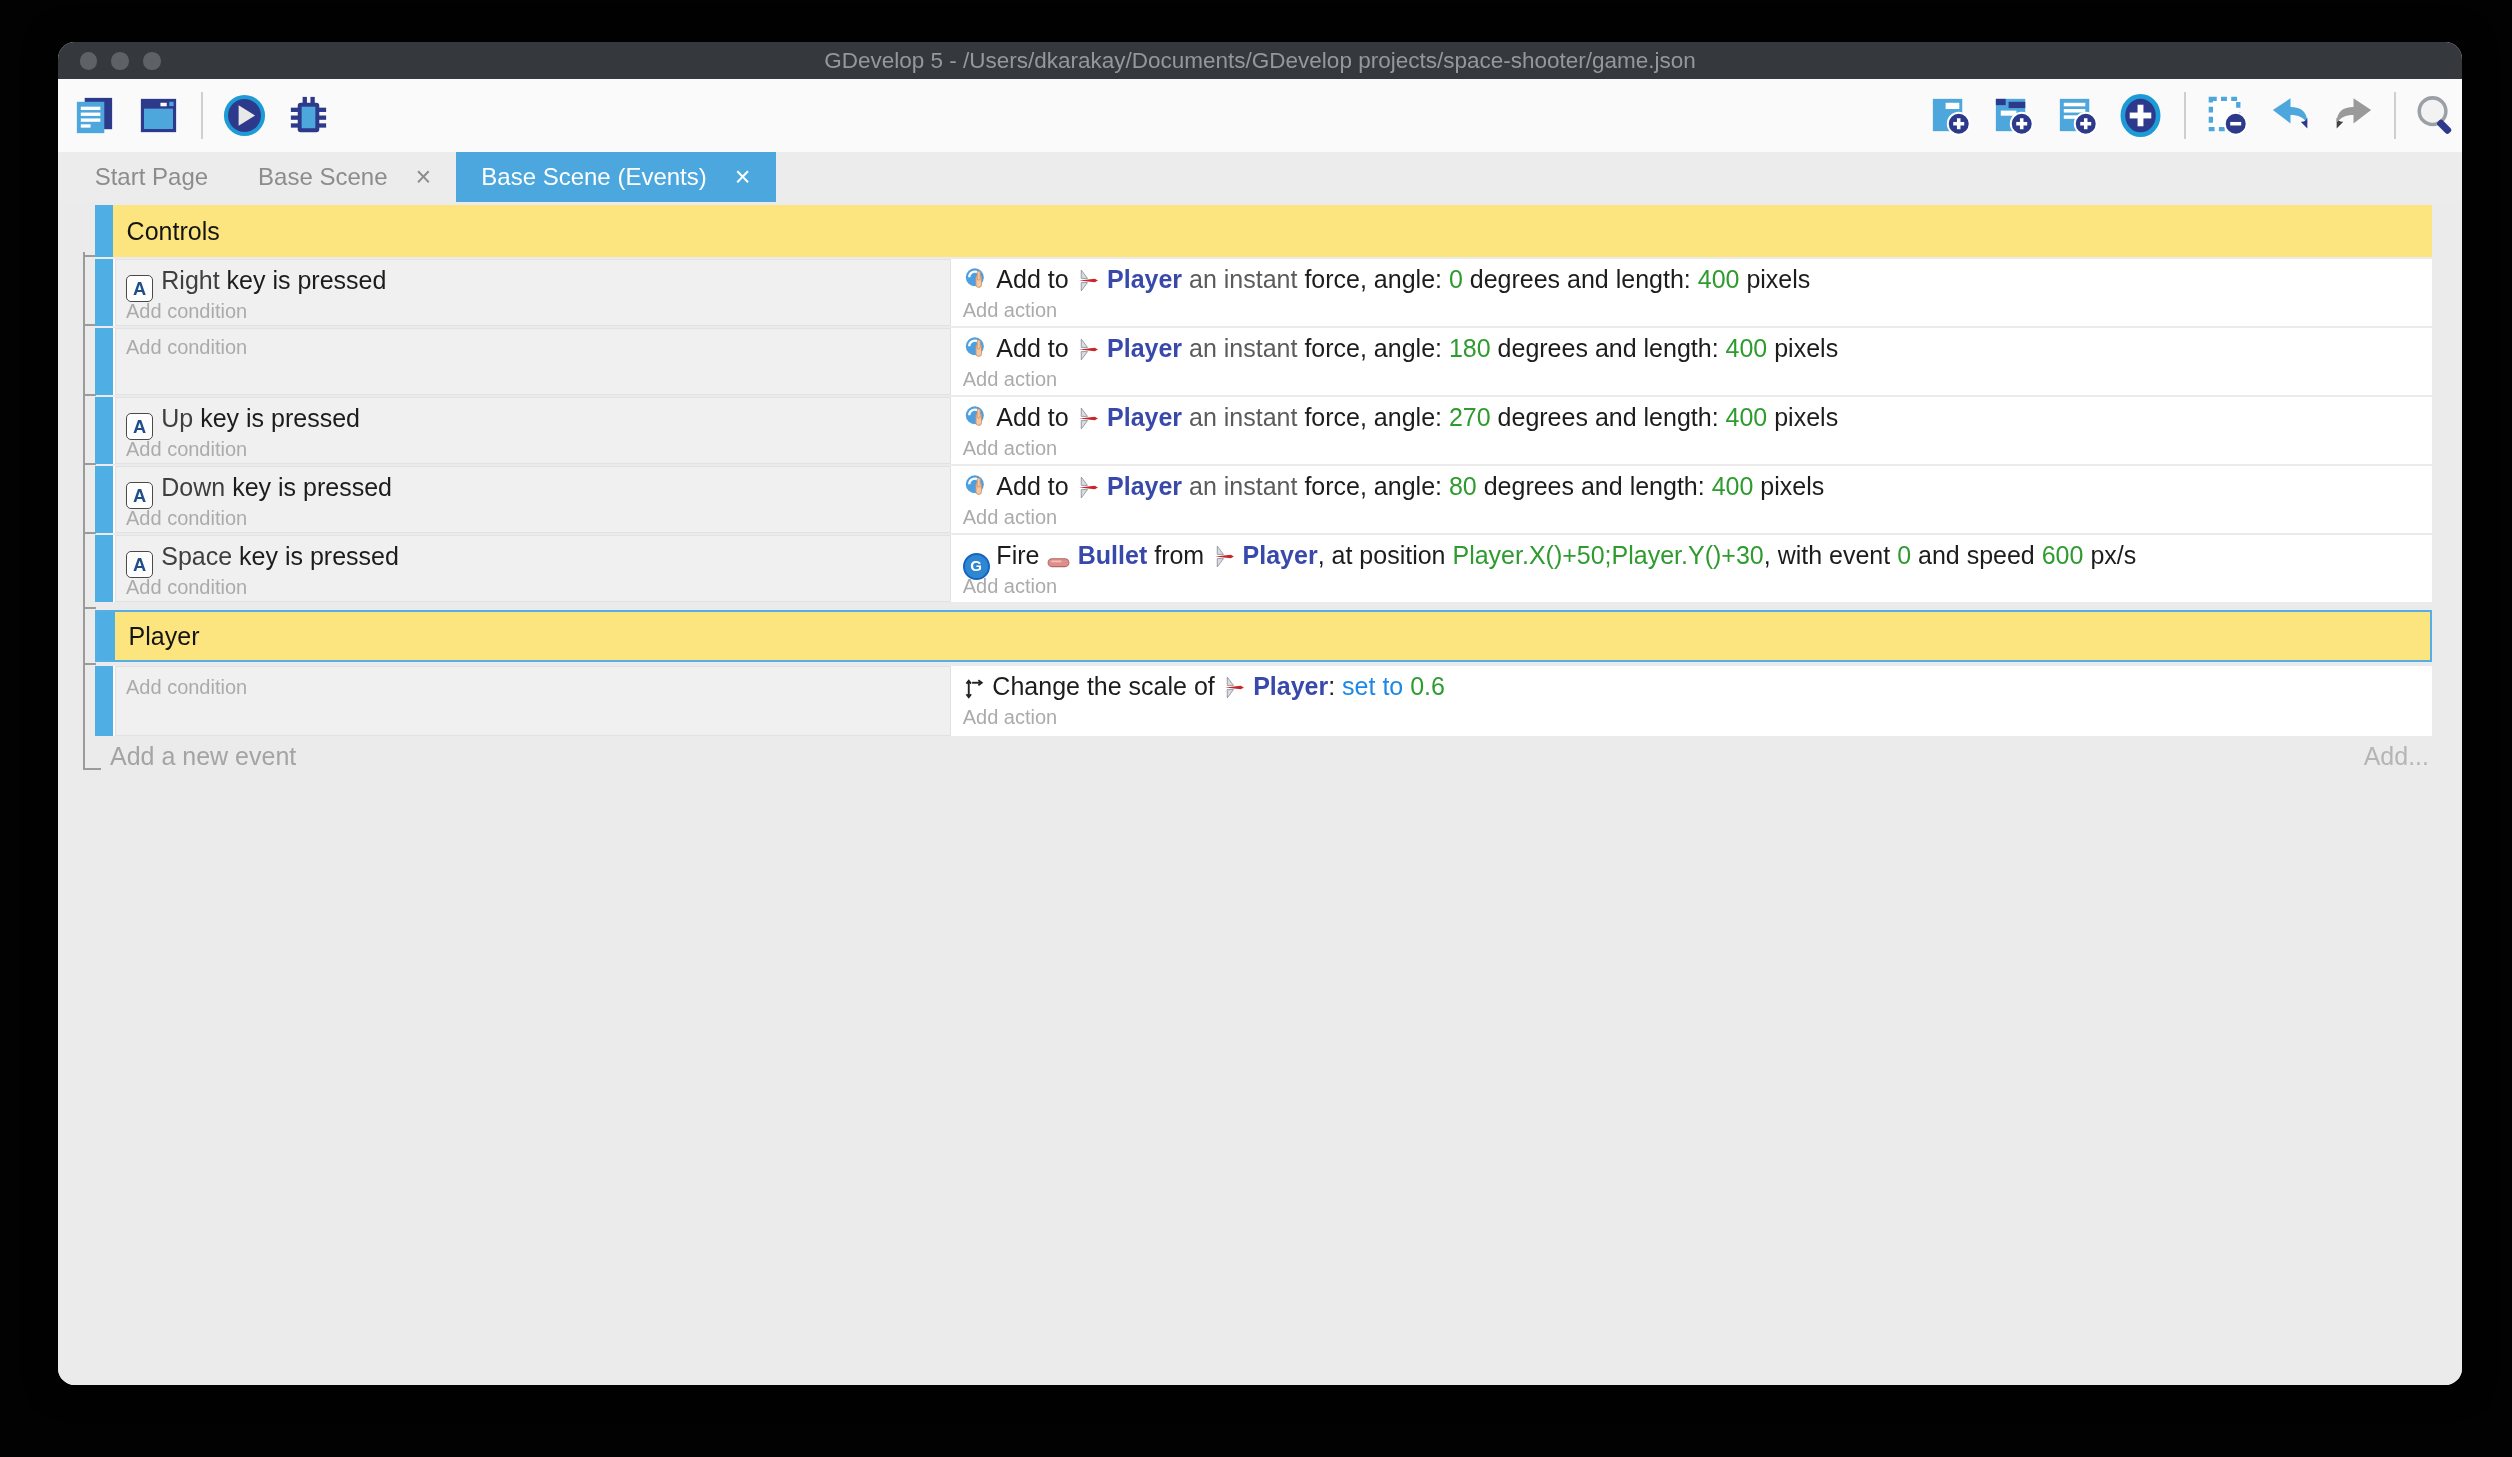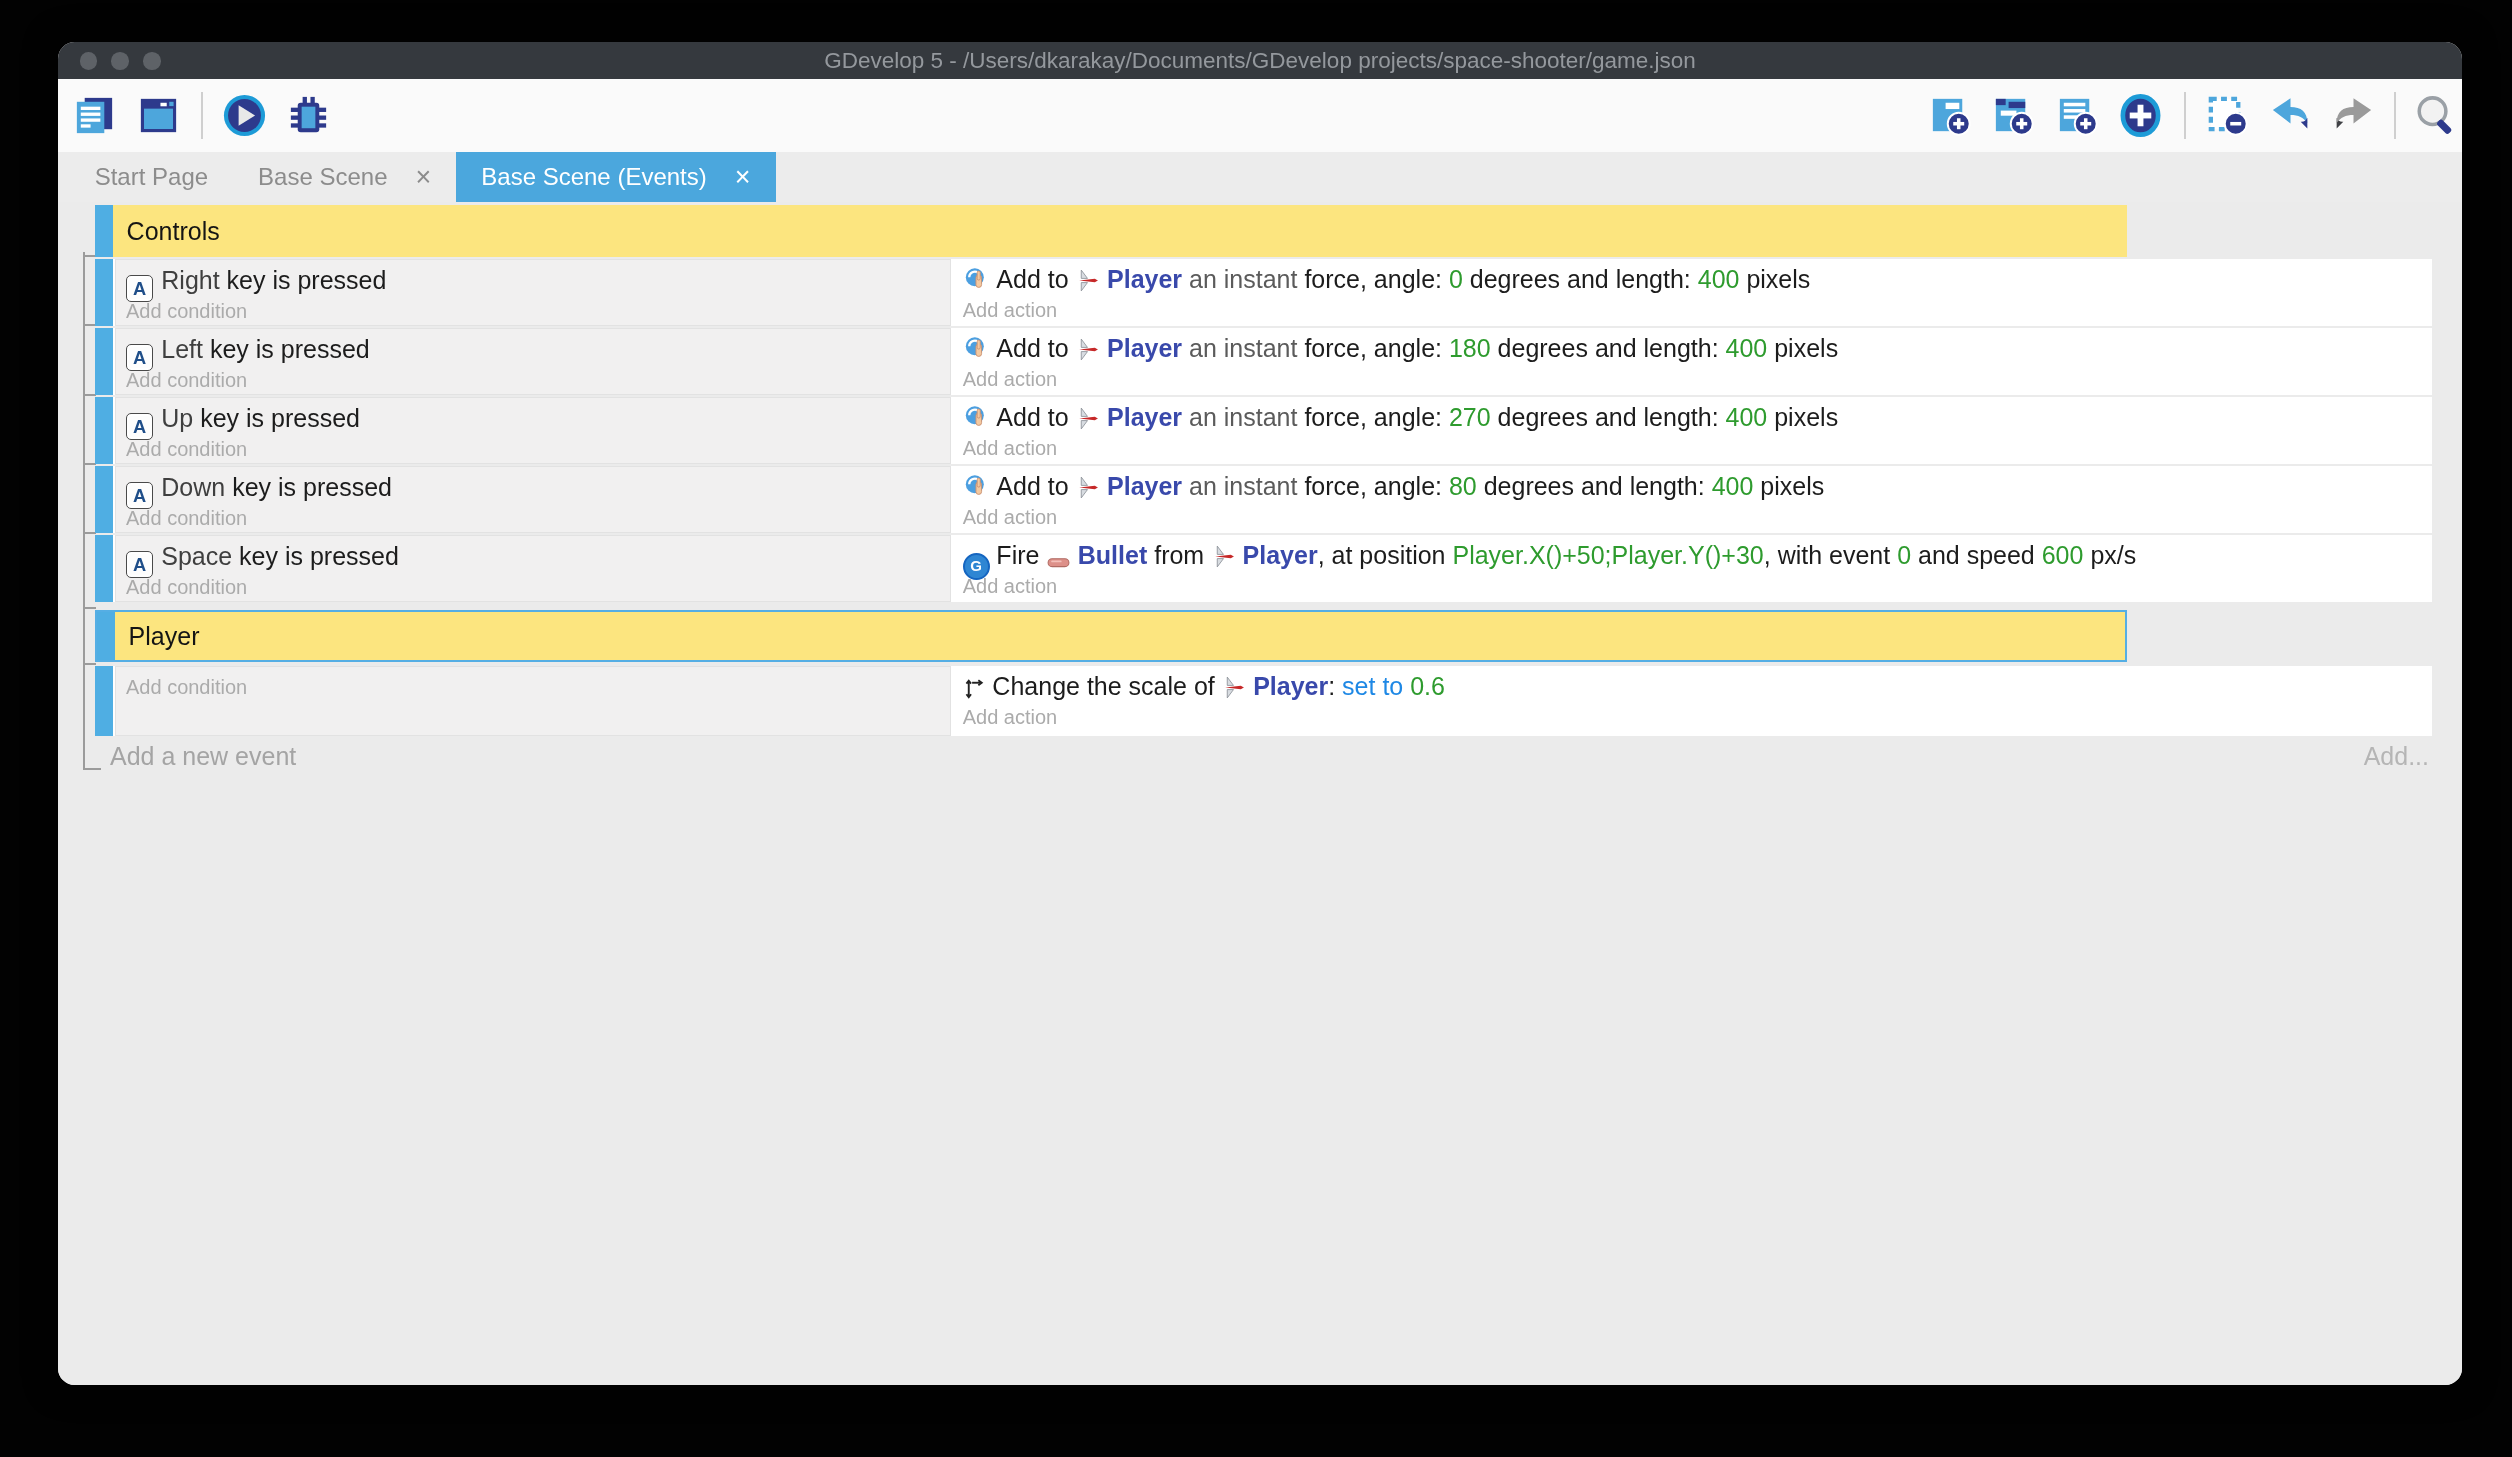--- a/index.html
+++ b/index.html
@@ -20,21 +20,21 @@
   
   .tabbar{position:absolute;left:0;top:110px;width:100%;height:50px;background:#ECECEC;display:flex;align-items:stretch;padding-left:11.7px;box-sizing:border-box;text-align:right;}
   .tab{display:flex;align-items:center;padding:0 25px;font-size:24px;color:#8C8C8C;}
   .tab .close{margin-left:28px;font-size:27px;color:#8C8C8C;line-height:1;}
   .tab.active{background:#4BA7DD;color:#FFFFFF;}
   .tab.active .close{color:#FFFFFF;}
   
   .sheet{position:absolute;left:0;top:160px;width:100%;height:1183px;background:#EBEBEB;}
   .tree-v{position:absolute;left:25px;top:50px;width:1.7px;height:518px;background:#9B9B9B;}
   .tree-h{position:absolute;left:25px;width:12.5px;height:1.7px;background:#9B9B9B;}
-  .group-hdr{position:absolute;left:37px;width:2032px;height:52px;display:flex;box-sizing:border-box;}
+  .group-hdr{position:absolute;left:37px;width:2337px;height:52px;display:flex;box-sizing:border-box;}
   .group-hdr .bar{width:18.3px;height:100%;background:#4FAEE3;flex:none;}
   .group-hdr .yellow{flex:1;background:#FCE57F;display:flex;align-items:center;padding-left:13.3px;
                      font-size:25px;color:#141414;}
   .group-hdr.selected{border:2.5px solid #55AEE4;}
   .event-row{position:absolute;left:37px;width:2337px;background:#FFFFFF;display:flex;}
   .event-row .bar{width:18.3px;background:#4FAEE3;flex:none;}
   .cond-cell{width:836px;flex:none;background:#F1F0F0;border:0.8px solid #E2E2E2;box-sizing:border-box;
              padding:4.2px 0 0 10px;margin-left:1.7px;}
   .action-cell{flex:1;background:#FFFFFF;padding:4.2px 0 0 11.7px;box-sizing:border-box;}
   .line{font-size:25px;color:#1C1C1C;line-height:33px;height:33px;white-space:nowrap;}
@@ -204,21 +204,20 @@
                 <polygon points="4,12 19,10.3 22,12 19,13.7" fill="#C62828"></polygon>
               </svg><span class="obj">Player</span><span class="dim"> an instant </span><span>force, angle: </span><span class="val">0</span><span> degrees and length: </span><span class="val">400</span><span> pixels</span>
         </div>
         <div class="line2">Add action</div>
       </div>
     </div>
 
     <div class="event-row" style="top:126px;height:67px">
       <div class="bar"></div>
       <div class="cond-cell">
-        <div class="line"><span class="kbd">A</span><span class="key">Left</span><span> key is pressed</span></div>
         <div class="line2">Add condition</div>
       </div>
       <div class="action-cell">
         <div class="line">
           <svg class="icon" width="27" height="27" viewBox="0 0 24 24">
                 <circle cx="10.5" cy="10" r="8" fill="#4C9FE0"></circle>
                 <path d="M5.5 10a5 5 0 0 1 8-4" stroke="#fff" stroke-width="2" fill="none"></path>
                 <rect x="11.5" y="8" width="5" height="11" rx="2.4" fill="#F4C9A0" stroke="#C89070" stroke-width="0.8"></rect>
                 <rect x="12.6" y="4.5" width="2.7" height="8" rx="1.3" fill="#F4C9A0" stroke="#C89070" stroke-width="0.8"></rect>
               </svg><span>Add to</span><svg class="icon mid" width="25" height="25" viewBox="0 0 24 24">

